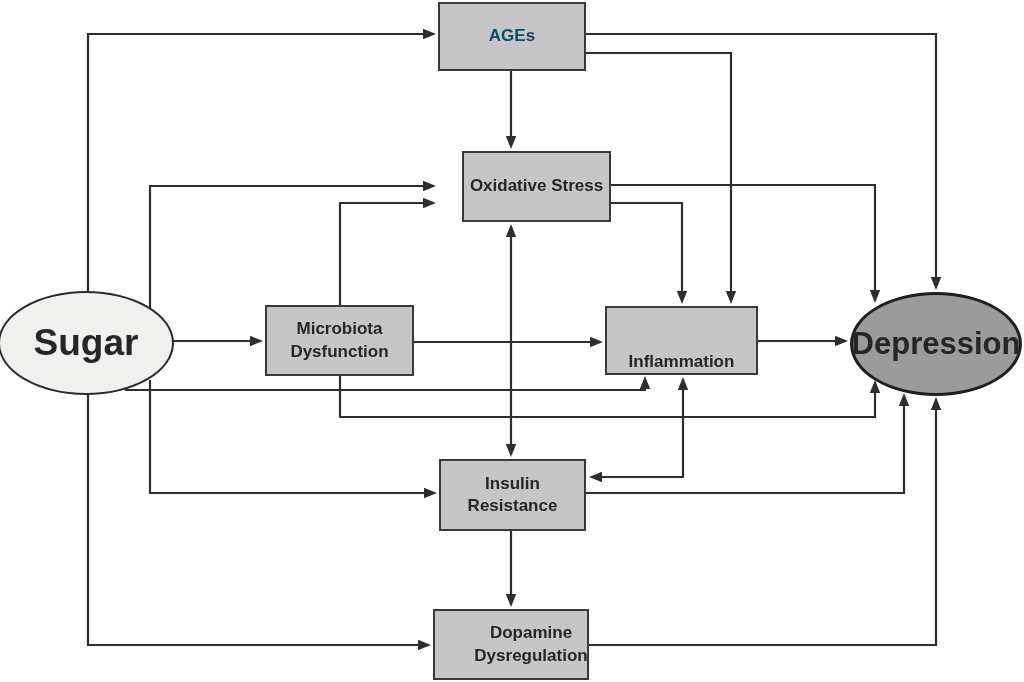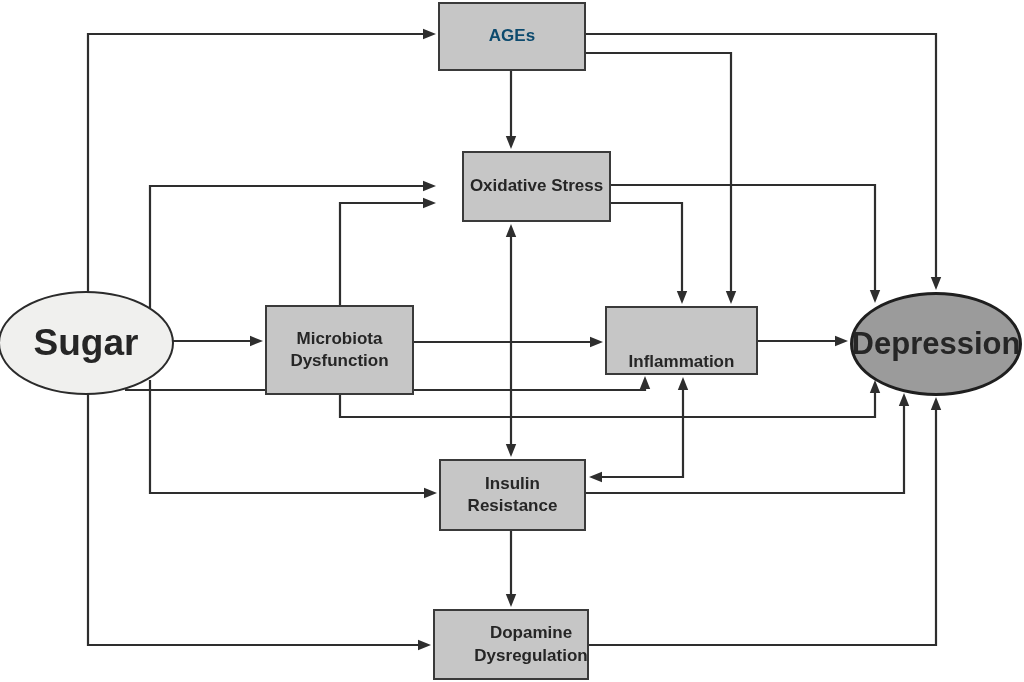--- a/index.html
+++ b/index.html
@@ -132,21 +132,21 @@
   </div>
 
   <div class="node rect" style="left: 438px; top: 2px; width: 148px; height: 69px; background: rgb(198, 198, 198); color: #0c4a6e;">
     <span>AGEs</span>
   </div>
 
   <div class="node rect" style="left: 438px; top: 151px; width: 149px; height: 71px; background: rgb(198, 198, 198); color: rgb(38, 38, 38); margin-left: 24px;">
     <span>Oxidative Stress</span>
   </div>
 
-  <div class="node rect" style="left: 265px; top: 305px; width: 149px; height: 90px; background: rgb(198, 198, 198); color: rgb(38, 38, 38);">
+  <div class="node rect" style="left: 265px; top: 305px; width: 149px; height: 71px; background: rgb(198, 198, 198); color: rgb(38, 38, 38);">
     <span>Microbiota Dysfunction</span>
   </div>
 
   <div class="node rect" style="left: 605px; top: 306px; width: 153px; height: 69px; background: rgb(198, 198, 198); color: rgb(38, 38, 38); align-items: flex-end;">
     <span>Inflammation</span>
   </div>
 
   <div class="node rect" style="left: 439px; top: 459px; width: 147px; height: 72px; background: rgb(198, 198, 198); color: rgb(38, 38, 38);">
     <span>Insulin Resistance</span>
   </div>

